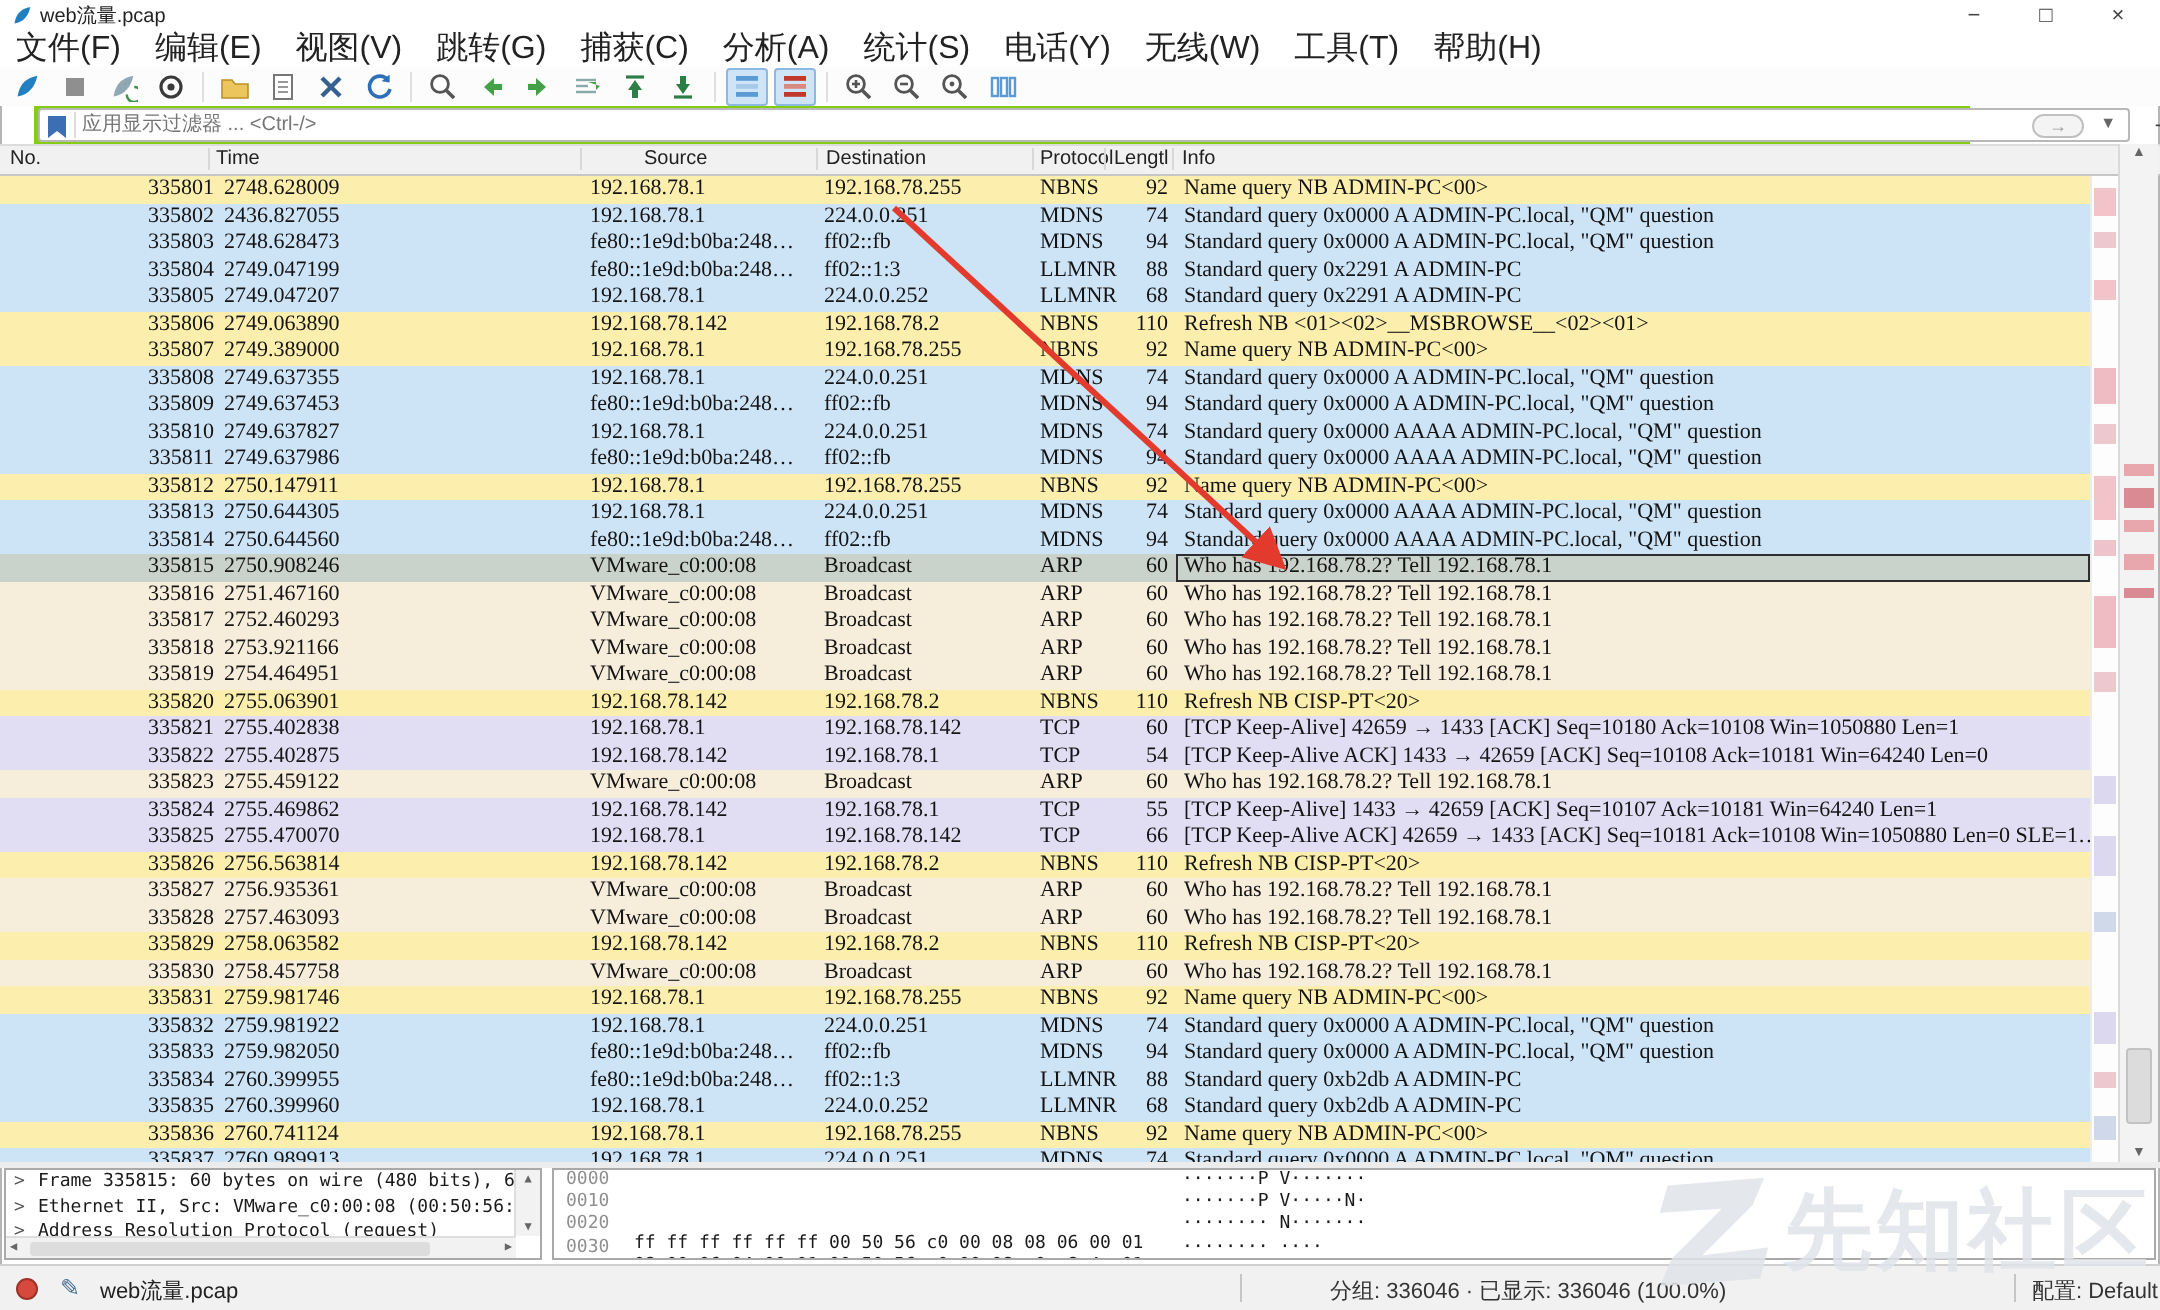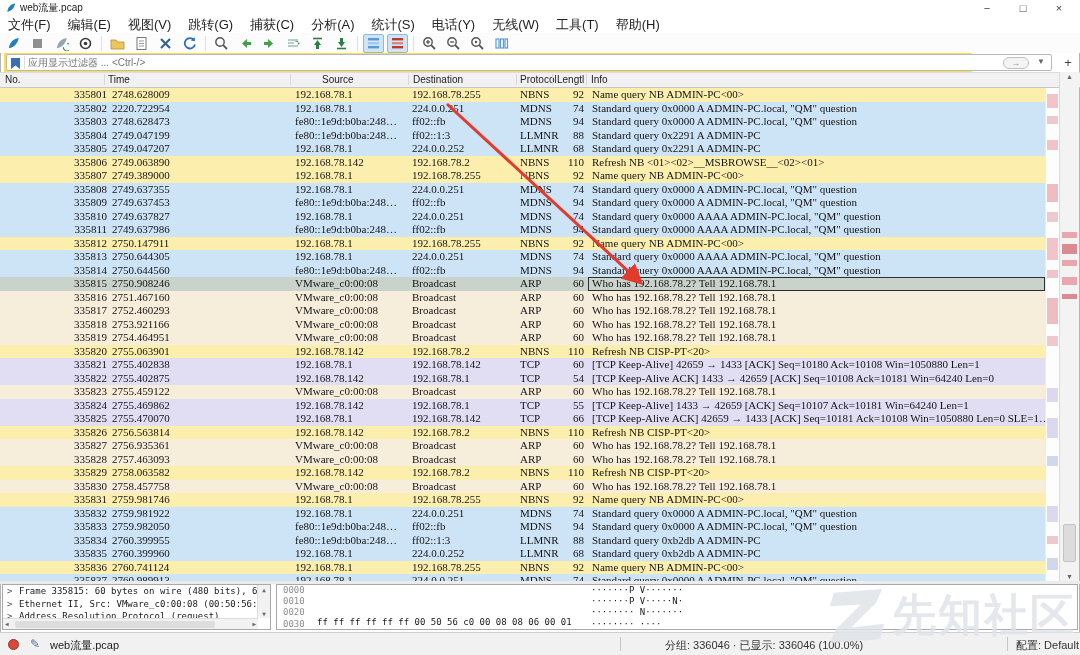--- a/index.html
+++ b/index.html
@@ -9,30 +9,30 @@
 
   
   #titlebar { position:absolute; left:0; top:0; width:1080px; height:16px; background:#ffffff; }
   #titlebar .fin { position:absolute; left:5px; top:2px; }
   #titlebar .title { position:absolute; left:20px; top:1px; font-size:10px; color:#222; }
   .winbtn { position:absolute; top:0; width:34px; height:16px; text-align:center; font-size:11px; line-height:16px; color:#444; }
   #btn-min{ right:76px; } #btn-max{ right:40px; } #btn-close{ right:4px; }
 
   
   #menubar { position:absolute; left:0; top:16px; width:1080px; height:17px; background:#fff; display:flex; align-items:center; padding-left:8px; gap:17px; }
-  .menu-item { font-size:13px; color:#222; white-space:nowrap; }
+  .menu-item { font-size:16px; color:#222; white-space:nowrap; }
 
   
   #toolbar { position:absolute; left:0; top:33px; width:1080px; height:20px; background:#fcfcfc; display:flex; align-items:center; padding-left:3px; gap:3px; }
   .tbtn { width:21px; height:19px; display:flex; align-items:center; justify-content:center; font-size:13px; border:1px solid transparent; border-radius:2px; }
   .tbtn.pressed { background:#cfe4f7; border-color:#8db8e2; }
   .tsep { width:1px; height:15px; background:#e0e0e0; margin:0 2px; }
 
   
-  #filterbar { position:absolute; left:4px; top:53px; width:968px; height:19px; background:#fde047; }
+  #filterbar { position:absolute; left:17px; top:53px; width:968px; height:19px; background:#84cc16; }
   #filterbox { position:absolute; left:2px; top:1px; width:1046px; height:17px; border:1px solid #b8b8b8; border-radius:2px; background:#fff; }
   #filterbox .bkm { position:absolute; left:3px; top:2px; }
   #filterbox .sep { position:absolute; left:17px; top:1px; width:1px; height:13px; background:#ddd; }
   #filter-input { position:absolute; left:21px; top:0; width:980px; height:15px; border:none; outline:none; font-size:10px; color:#9a9a9a; font-family:"Liberation Sans",sans-serif; background:transparent; }
   #apply-btn { position:absolute; right:22px; top:2px; width:26px; height:12px; border:1px solid #c0c0c0; border-radius:6px; background:#f4f4f4; color:#9a9a9a; font-size:9px; line-height:11px; text-align:center; }
   #filter-caret { position:absolute; right:6px; top:2px; font-size:8px; color:#666; }
   #filter-add { position:absolute; left:1056px; top:2px; width:16px; height:15px; font-size:13px; color:#444; text-align:center; line-height:15px; }
 
   
   #colheader { position:absolute; left:0; top:72px; width:1080px; height:16px; background:#f1f1f1; border-top:1px solid #dcdcdc; border-bottom:1px solid #c6c6c6; font-size:10px; color:#222; }
@@ -300,21 +300,21 @@
         <span class="cell cell-no">335801</span>
         <span class="cell cell-time">2748.628009</span>
         <span class="cell cell-source">192.168.78.1</span>
         <span class="cell cell-dest">192.168.78.255</span>
         <span class="cell cell-protocol">NBNS</span>
         <span class="cell cell-length">92</span>
         <span class="cell cell-info">Name query NB ADMIN-PC&lt;00&gt;</span>
       </div>
       <div class="prow udp">
         <span class="cell cell-no">335802</span>
-        <span class="cell cell-time">2220.722954</span>
+        <span class="cell cell-time">2436.827055</span>
         <span class="cell cell-source">192.168.78.1</span>
         <span class="cell cell-dest">224.0.0.251</span>
         <span class="cell cell-protocol">MDNS</span>
         <span class="cell cell-length">74</span>
         <span class="cell cell-info">Standard query 0x0000 A ADMIN-PC.local, "QM" question</span>
       </div>
       <div class="prow udp">
         <span class="cell cell-no">335803</span>
         <span class="cell cell-time">2748.628473</span>
         <span class="cell cell-source">fe80::1e9d:b0ba:248…</span>

